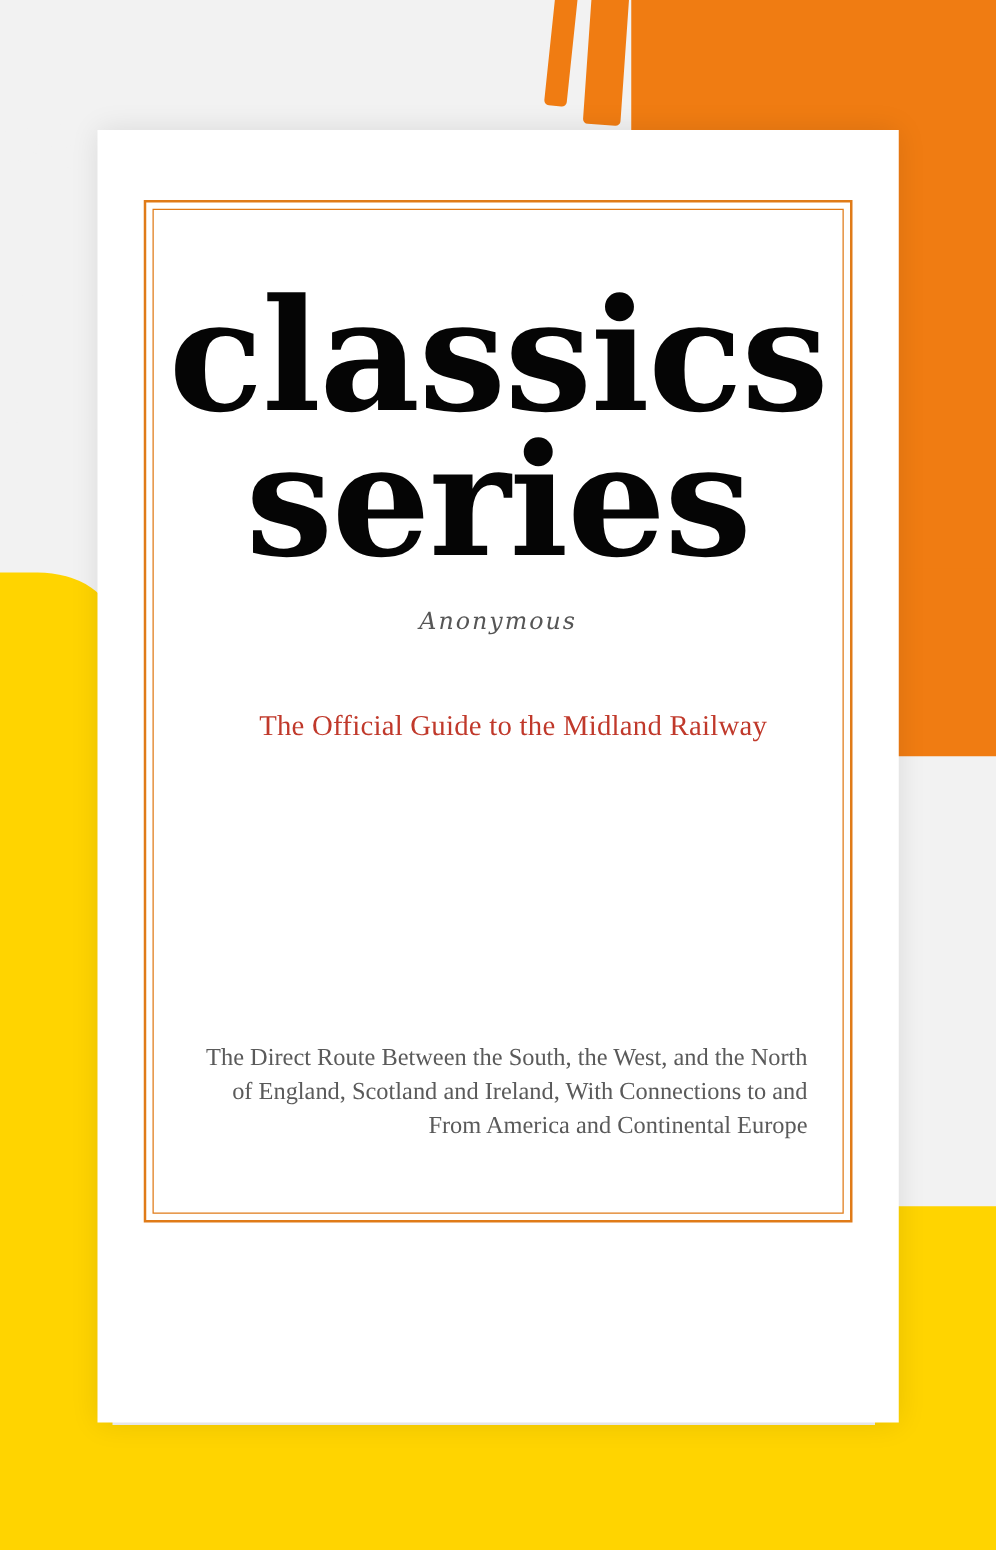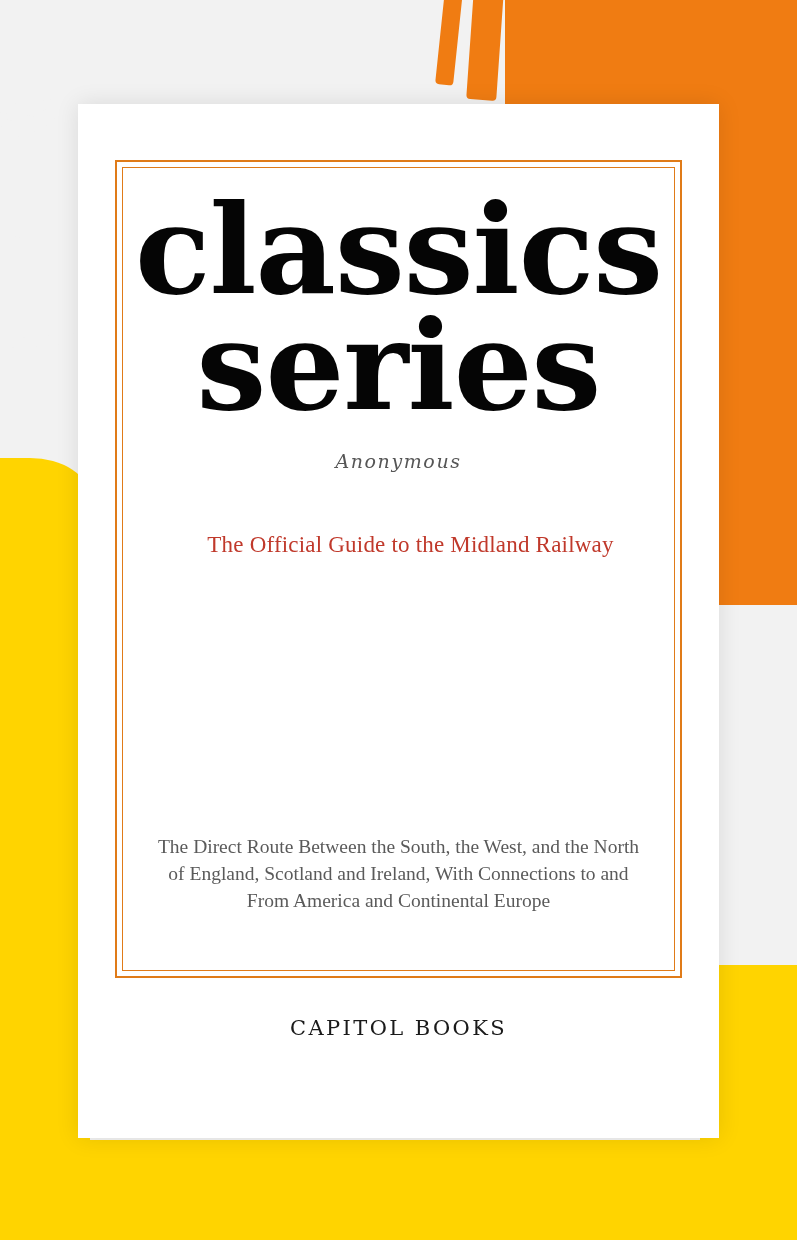--- a/index.html
+++ b/index.html
@@ -171,20 +171,21 @@
   }
 
   .frame-content {
     position: absolute;
     inset: 0;
     text-align: center;
   }
 
   .title-block {
     padding-top: 27px;
+    margin-top: 36px;
   }
   .title-line {
     font-family: "DejaVu Serif", serif;
     font-weight: bold;
     font-size: 124px;
     line-height: 0.98;
     letter-spacing: -1px;
     color: #050505;
     margin: 0;
   }
@@ -212,20 +213,21 @@
 
   .description {
     position: absolute;
     left: 34px;
     right: 34px;
     top: 672px;
     font-family: "Liberation Serif", serif;
     font-size: 19.5px;
     line-height: 1.38;
     color: #5a5a5a;
+    text-align: right;
   }
 
   .publisher {
     position: absolute;
     left: 0;
     right: 0;
     bottom: 98px;
     text-align: center;
     font-family: "DejaVu Serif", serif;
     font-size: 21px;
@@ -279,15 +281,14 @@
       </div>
 
       <div class="author">Anonymous</div>
 
       <div class="subtitle">The Official Guide to the Midland Railway</div>
 
       <div class="description">The Direct Route Between the South, the West, and the North of England, Scotland and Ireland, With Connections to and From America and Continental Europe</div>
     </div>
   </div>
 
-  <div class="publisher">CAPITOL BOOKS</div>
 
 </div>
 
 </body></html>

